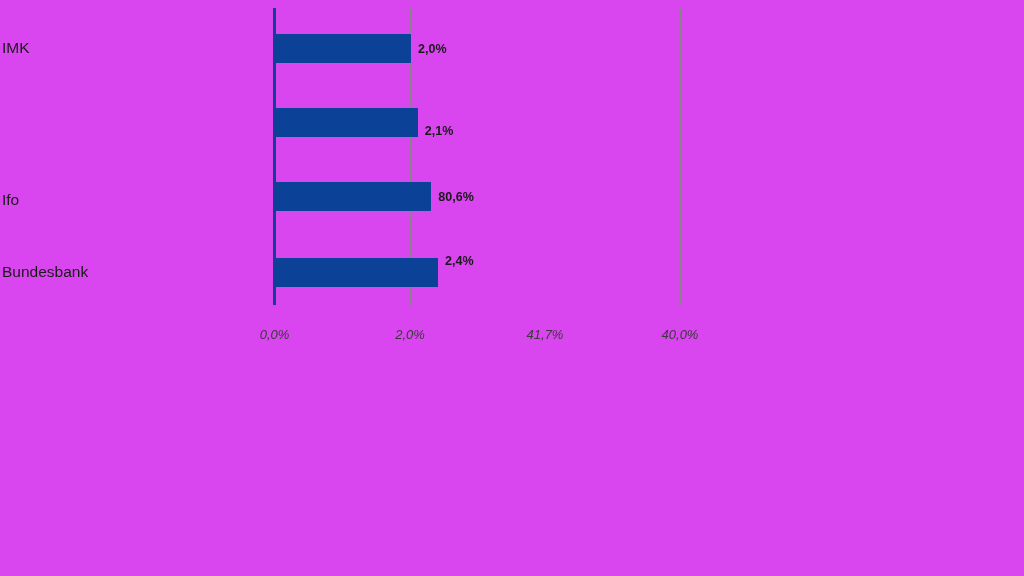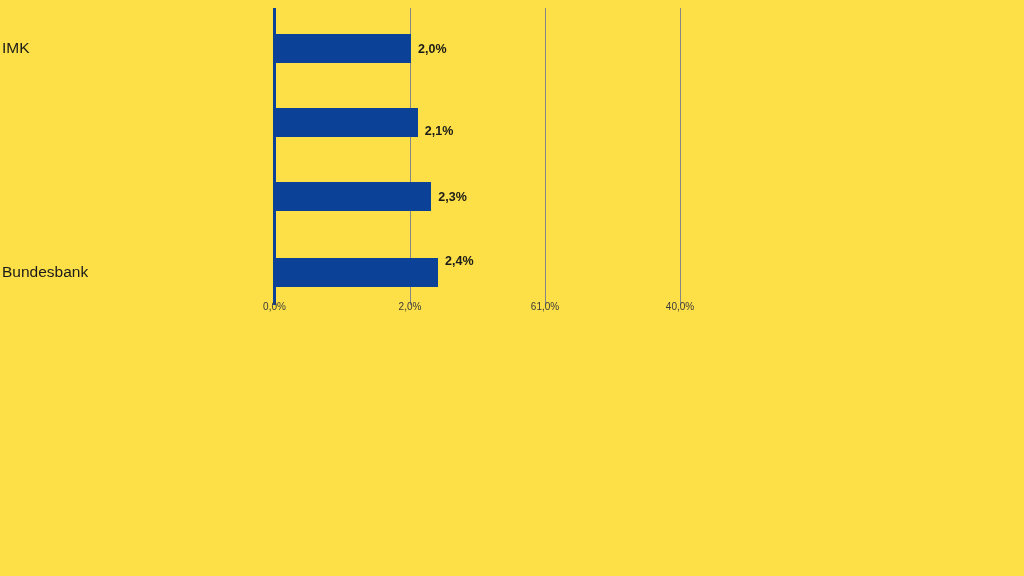--- a/index.html
+++ b/index.html
@@ -12,21 +12,21 @@
     width: 1024px;
     height: 576px;
     font-family: "Liberation Sans", sans-serif;
     overflow: hidden;
   }
 
   #chart-root {
     position: relative;
     width: 1024px;
     height: 576px;
-    background: #fde047;
+    background: #d946ef;
   }
 
   
   .cat-label {
     position: absolute;
     left: 2px;
     width: 262px;
     font-size: 15.5px;
     color: #1a1a1a;
     text-align: left;
@@ -76,53 +76,55 @@
     font-size: 12.5px;
     font-weight: bold;
     color: #1a1a1a;
     line-height: 1;
     white-space: nowrap;
   }
 
   
   .tick-label {
     position: absolute;
-    top: 294px;
-    font-size: 10px;
+    top: 320px;
+    font-size: 13px;
     color: #3a3a3a;
     line-height: 1;
     white-space: nowrap;
     transform: translateX(-50%);
+    font-style: italic;
   }
 </style>
 </head>
 <body>
 
 <div id="chart-root">
 
   <div class="cat-label" style="top:40px;">IMK</div>
+  <div class="cat-label" style="top:192px;">Ifo</div>
   <div class="cat-label" style="top:264px;">Bundesbank</div>
 
   <div id="plot">
 
     <div id="value-axis"></div>
 
     <div class="gridline" style="left:137px;"></div>
     <div class="gridline" style="left:272px;"></div>
     <div class="gridline" style="left:407px;"></div>
 
     <div class="bar" style="top:26px;  width:135px;"></div>
     <div class="bar" style="top:100px; width:141.8px;"></div>
     <div class="bar" style="top:174px; width:155.3px;"></div>
     <div class="bar" style="top:250px; width:162px;"></div>
 
     <div class="bar-value" style="left:145px;   top:35px;">2,0%</div>
     <div class="bar-value" style="left:151.8px; top:109px;margin-top:8px;">2,1%</div>
-    <div class="bar-value" style="left:165.3px; top:183px;">2,3%</div>
+    <div class="bar-value" style="left:165.3px; top:183px;">80,6%</div>
     <div class="bar-value" style="left:172px;   top:247px;">2,4%</div>
 
     <div class="tick-label" style="left:1.5px;">0,0%</div>
     <div class="tick-label" style="left:137px;">2,0%</div>
-    <div class="tick-label" style="left:272px;">61,0%</div>
+    <div class="tick-label" style="left:272px;">41,7%</div>
     <div class="tick-label" style="left:407px;">40,0%</div>
 
   </div>
 </div>
 
 </body></html>

